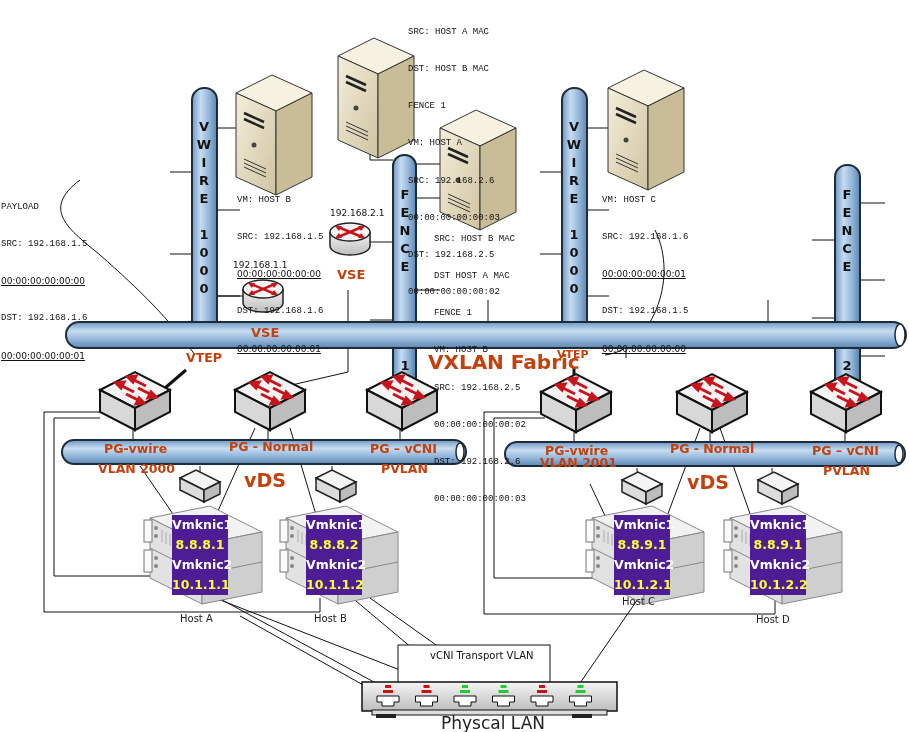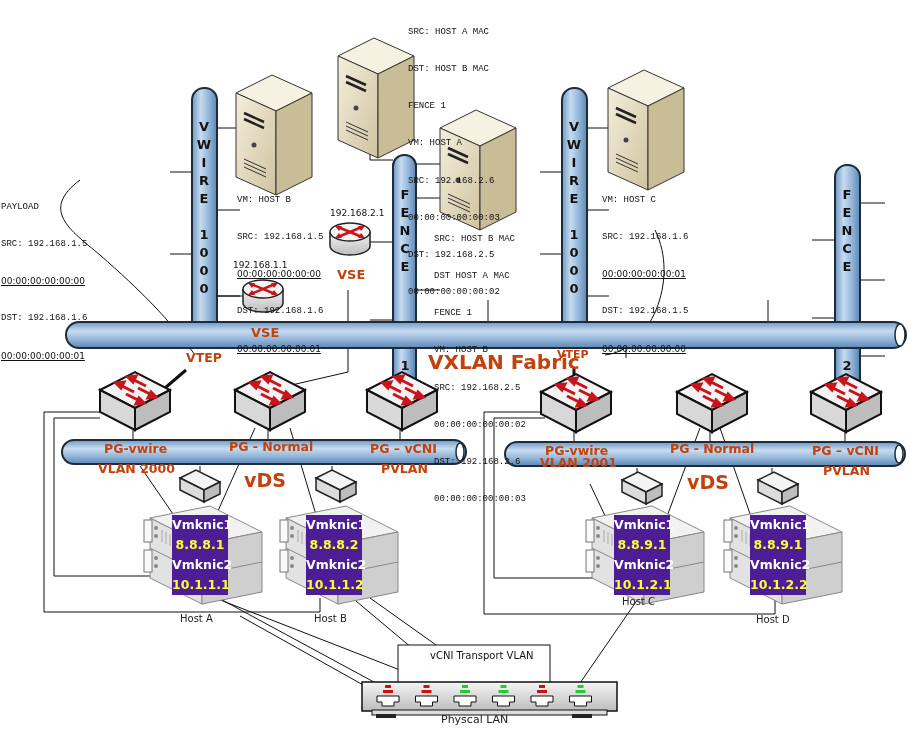--- a/index.html
+++ b/index.html
@@ -430,14 +430,14 @@
   <span class="n">Vmknic2</span>
   <span class="ip">10.1.2.2</span>
 </div>
 
 <div class="host-lbl" style="left:180px;top:613px">Host A</div>
 <div class="host-lbl" style="left:314px;top:613px">Host B</div>
 <div class="host-lbl" style="left:622px;top:596px">Host C</div>
 <div class="host-lbl" style="left:756px;top:614px">Host D</div>
 
 <div class="lbl" style="left:430px;top:650px;font-size:10px">vCNI Transport VLAN</div>
-<div class="host-lbl" style="left:441px;top:713px;font-size:11px">Physcal LAN</div>
+<div class="host-lbl" style="left:441px;top:713px;font-size:17px">Physcal LAN</div>
 </div>
 
 </body></html>

